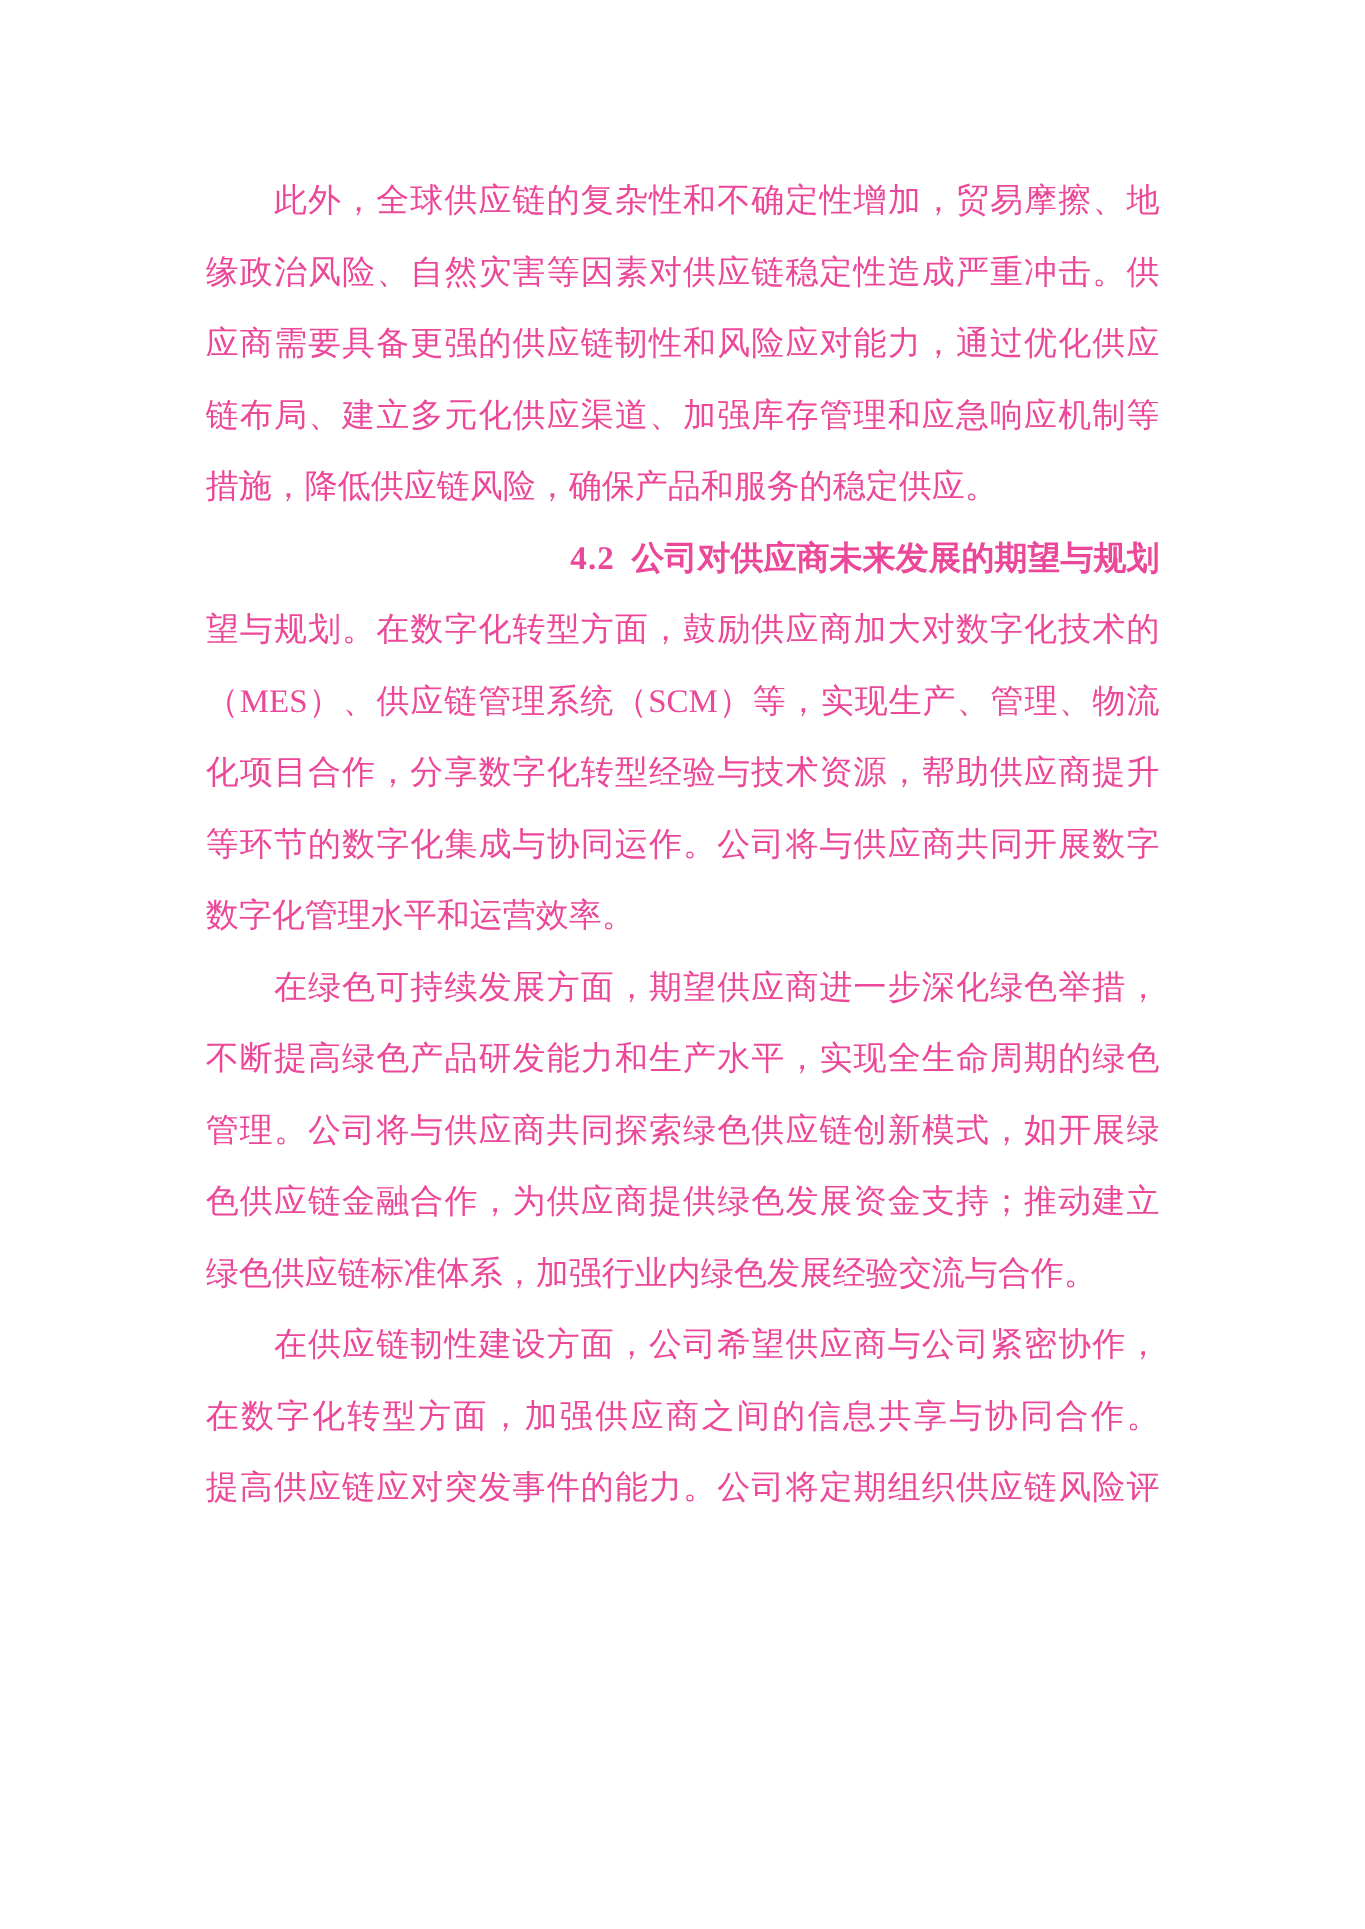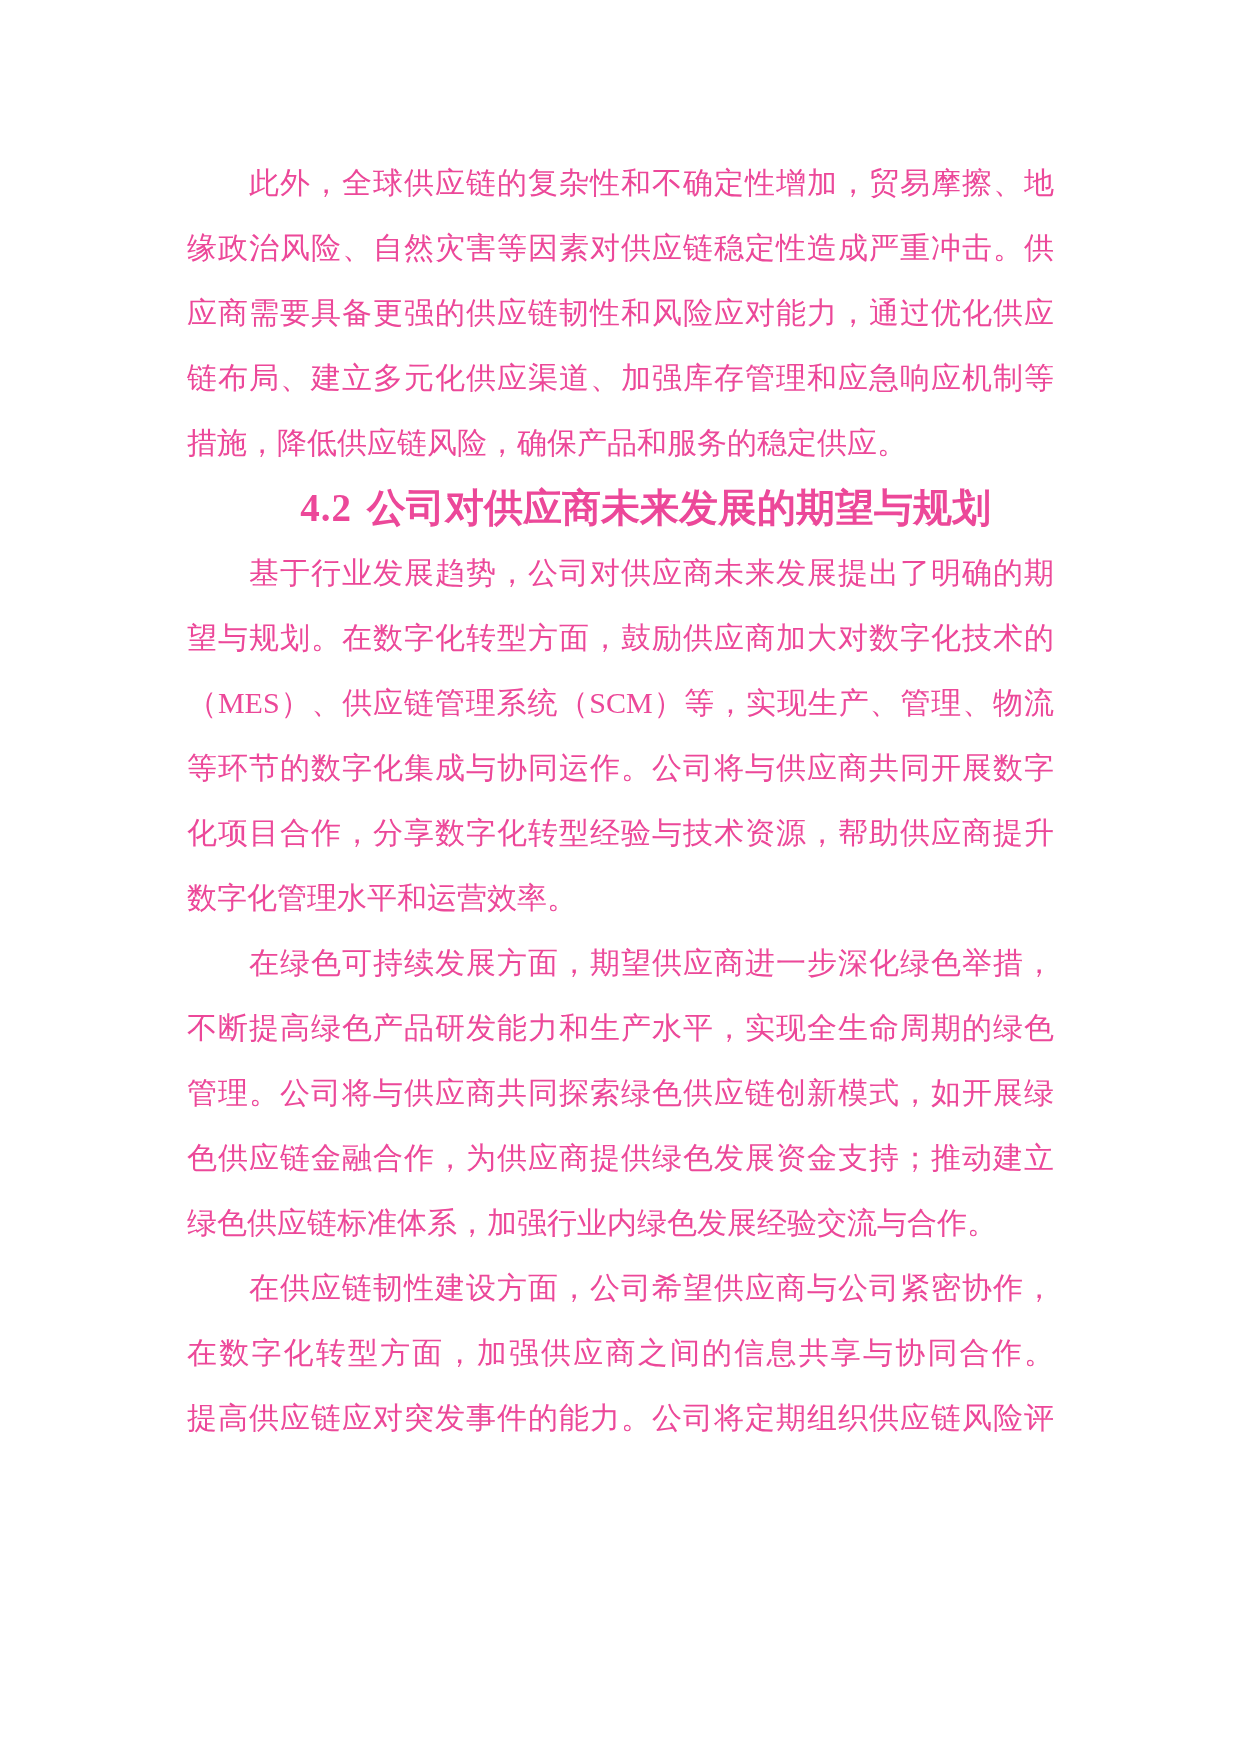--- a/index.html
+++ b/index.html
@@ -38,24 +38,24 @@
   .line.indent {
     text-indent: 62px;
   }
   .line.endline {
     text-align: center;
     text-align-last: left;
   }
   .heading {
     margin: 0;
     padding: 0 0 0 50px;
-    font-size: 39px;
+    font-size: 30px;
     line-height: 65px;
     font-weight: bold;
-    text-align: center;
+    text-align: right;
   }
   .heading .hnum {
     margin-right: 15px;
     letter-spacing: 1px;
   }
 </style>
 </head>
 <body>
 
 <div class="page">
@@ -67,25 +67,24 @@
         <div class="line">应商需要具备更强的供应链韧性和风险应对能力，通过优化供应</div>
         <div class="line">链布局、建立多元化供应渠道、加强库存管理和应急响应机制等</div>
         <div class="line endline">措施，降低供应链风险，确保产品和服务的稳定供应。</div>
       </div>
 
     <h2 class="heading">
       <span class="hnum">4.2</span><span class="htitle">公司对供应商未来发展的期望与规划</span>
     </h2>
 
     <div class="paragraph">
-        <div class="line indent">基于行业发展趋势，公司对供应商未来发展提出了明确的期</div>
         <div class="line">望与规划。在数字化转型方面，鼓励供应商加大对数字化技术的</div>
         <div class="line">（MES）、供应链管理系统（SCM）等，实现生产、管理、物流</div>
+        <div class="line">化项目合作，分享数字化转型经验与技术资源，帮助供应商提升</div>
         <div class="line">等环节的数字化集成与协同运作。公司将与供应商共同开展数字</div>
-        <div class="line">化项目合作，分享数字化转型经验与技术资源，帮助供应商提升</div>
         <div class="line endline">数字化管理水平和运营效率。</div>
       </div>
 
     <div class="paragraph">
         <div class="line indent">在绿色可持续发展方面，期望供应商进一步深化绿色举措，</div>
         <div class="line">不断提高绿色产品研发能力和生产水平，实现全生命周期的绿色</div>
         <div class="line">管理。公司将与供应商共同探索绿色供应链创新模式，如开展绿</div>
         <div class="line">色供应链金融合作，为供应商提供绿色发展资金支持；推动建立</div>
         <div class="line endline">绿色供应链标准体系，加强行业内绿色发展经验交流与合作。</div>
       </div>

